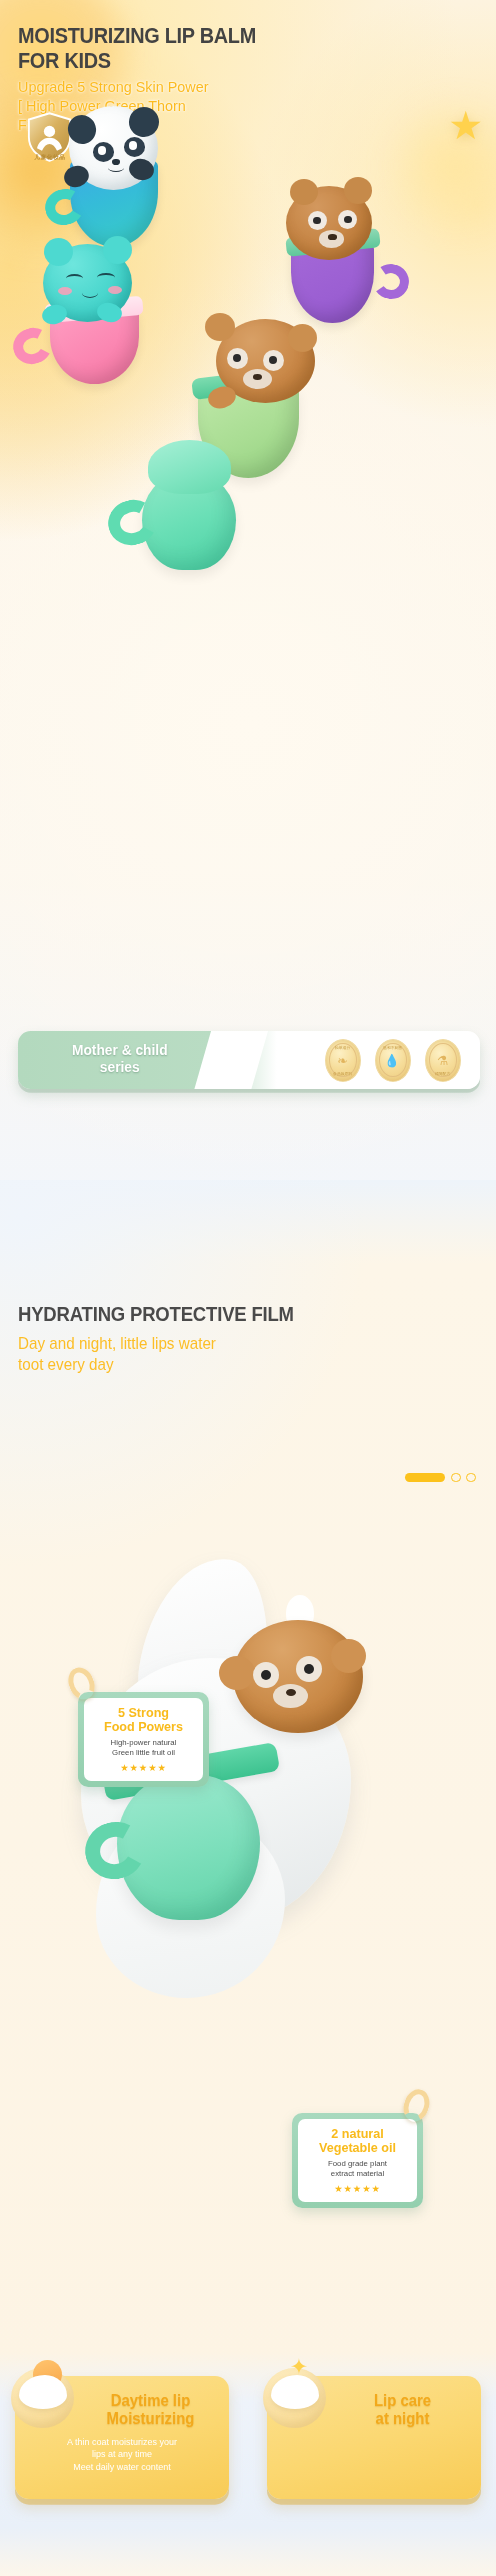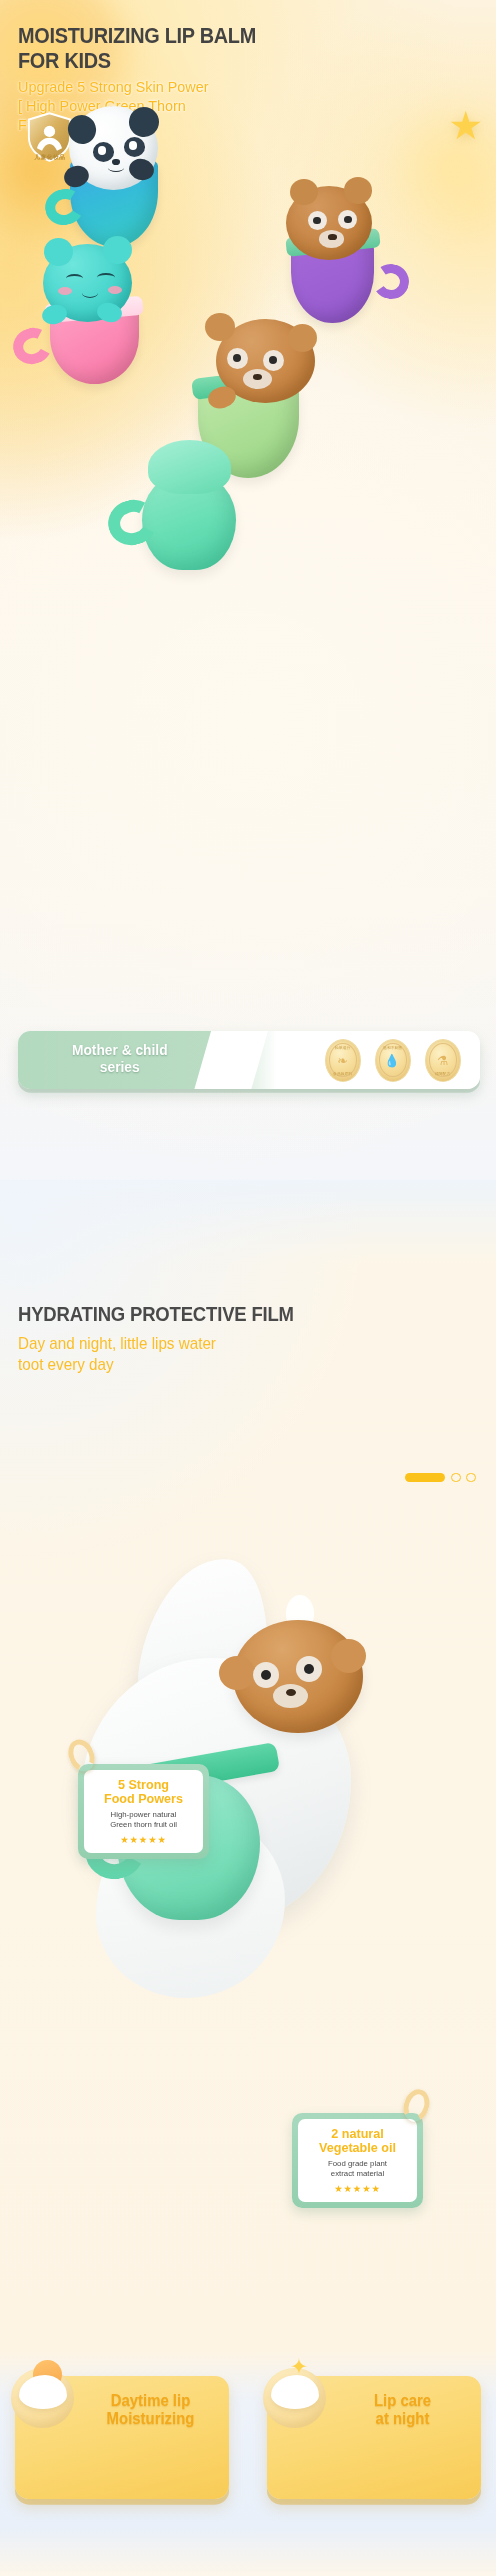--- a/index.html
+++ b/index.html
@@ -273,21 +273,21 @@
     padding:5.7px; box-shadow:0 5px 11.3px rgba(120,160,135,.28);}
   .tag .inner{background:#ffffff;border-radius:7px;padding:8.2px 5px 7.5px;text-align:center;}
   .tag .ttl{color:#f9bb1c;font-weight:bold;font-size:12.6px;line-height:1.14;}
   .tag .ttl span{display:block;}
   .tag .body{color:#4c4c4c;font-size:7.8px;line-height:1.34;margin-top:3.1px;}
   .tag .body span{display:block;}
   .tag .stars{margin-top:3.8px;font-size:9.4px;color:#f9b919;letter-spacing:0.9px;}
   .ring{position:absolute;width:25px;height:33px;border:5.7px solid #f6d79a;
     border-radius:50%;border-bottom-color:transparent;box-shadow:0 1.9px 3.8px rgba(180,150,90,.3);}
 
-  .tagA{left:78px;top:1764px;}
+  .tagA{left:78px;top:1692px;}
   .tagA .ring{left:-8.8px;top:-25px;transform:rotate(-22deg);}
   .tagB{left:292px;top:2113px;}
   .tagB .ring{right:-6.3px;top:-24px;transform:rotate(18deg);}
 
   
   .sec3{position:absolute;left:0;top:2352px;width:497px;height:224px;
     background:linear-gradient(180deg,#fdf4e4 0%,#eef3fa 22%,#e9f0f9 78%,#fdf6ea 100%);
     overflow:hidden;}
   .fcard{position:absolute;width:214px;height:123px;border-radius:14px;
     background:linear-gradient(165deg,#fce190 0%,#fbd770 55%,#f8cb55 100%);
@@ -498,21 +498,21 @@
 
   <div class="tag tagA">
     <div class="ring"></div>
     <div class="inner">
       <div class="ttl">
         <span>5 Strong</span>
         <span>Food Powers</span>
       </div>
       <div class="body">
         <span>High-power natural</span>
-        <span>Green thorn fruit oil</span>
+        <span>Green little fruit oil</span>
       </div>
       <div class="stars">★★★★★</div>
     </div>
   </div>
 
   <div class="tag tagB">
     <div class="ring"></div>
     <div class="inner">
       <div class="ttl">
         <span>2 natural</span>
@@ -530,20 +530,25 @@
     <div class="fcard cardA">
       <div class="icn">
         <div class="ring3"></div>
           <div class="sun"></div>
           <div class="cloud"></div>
       </div>
       <div class="ttl">
         <span>Daytime lip</span>
         <span>Moisturizing</span>
       </div>
+      <div class="body">
+        <span>A thin coat moisturizes your</span>
+        <span>lips at any time</span>
+        <span>Meet daily water content</span>
+      </div>
     </div>
 
     <div class="fcard cardB">
       <div class="icn">
         <div class="ring3"></div>
           <div class="spark">✦</div>
           <div class="cloud"></div>
       </div>
       <div class="ttl">
         <span>Lip care</span>

